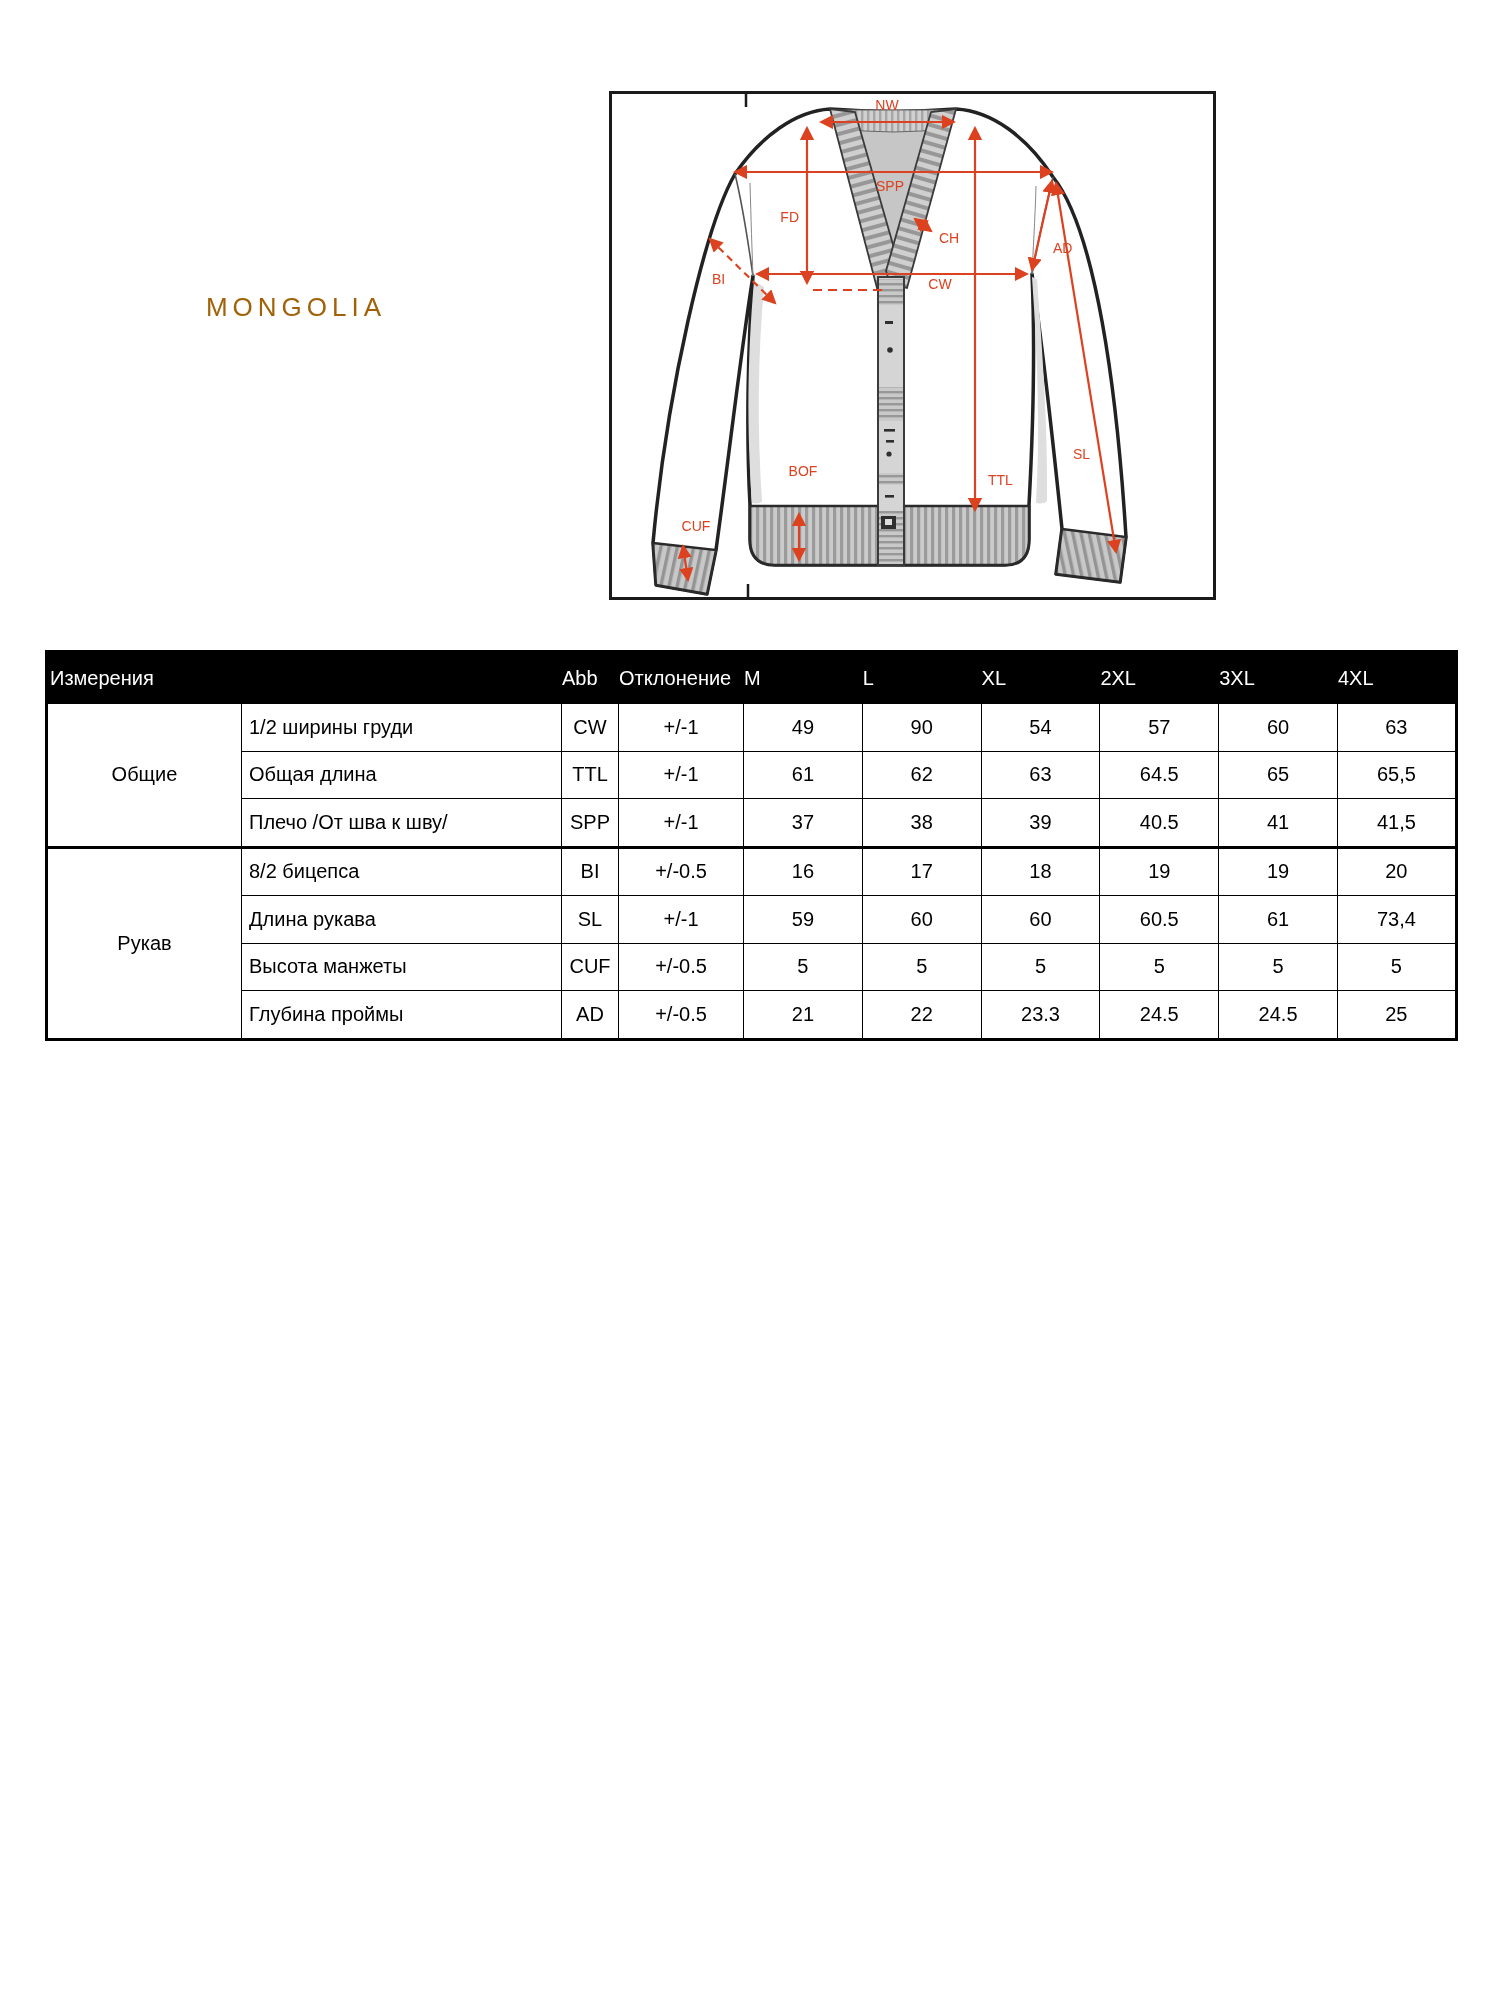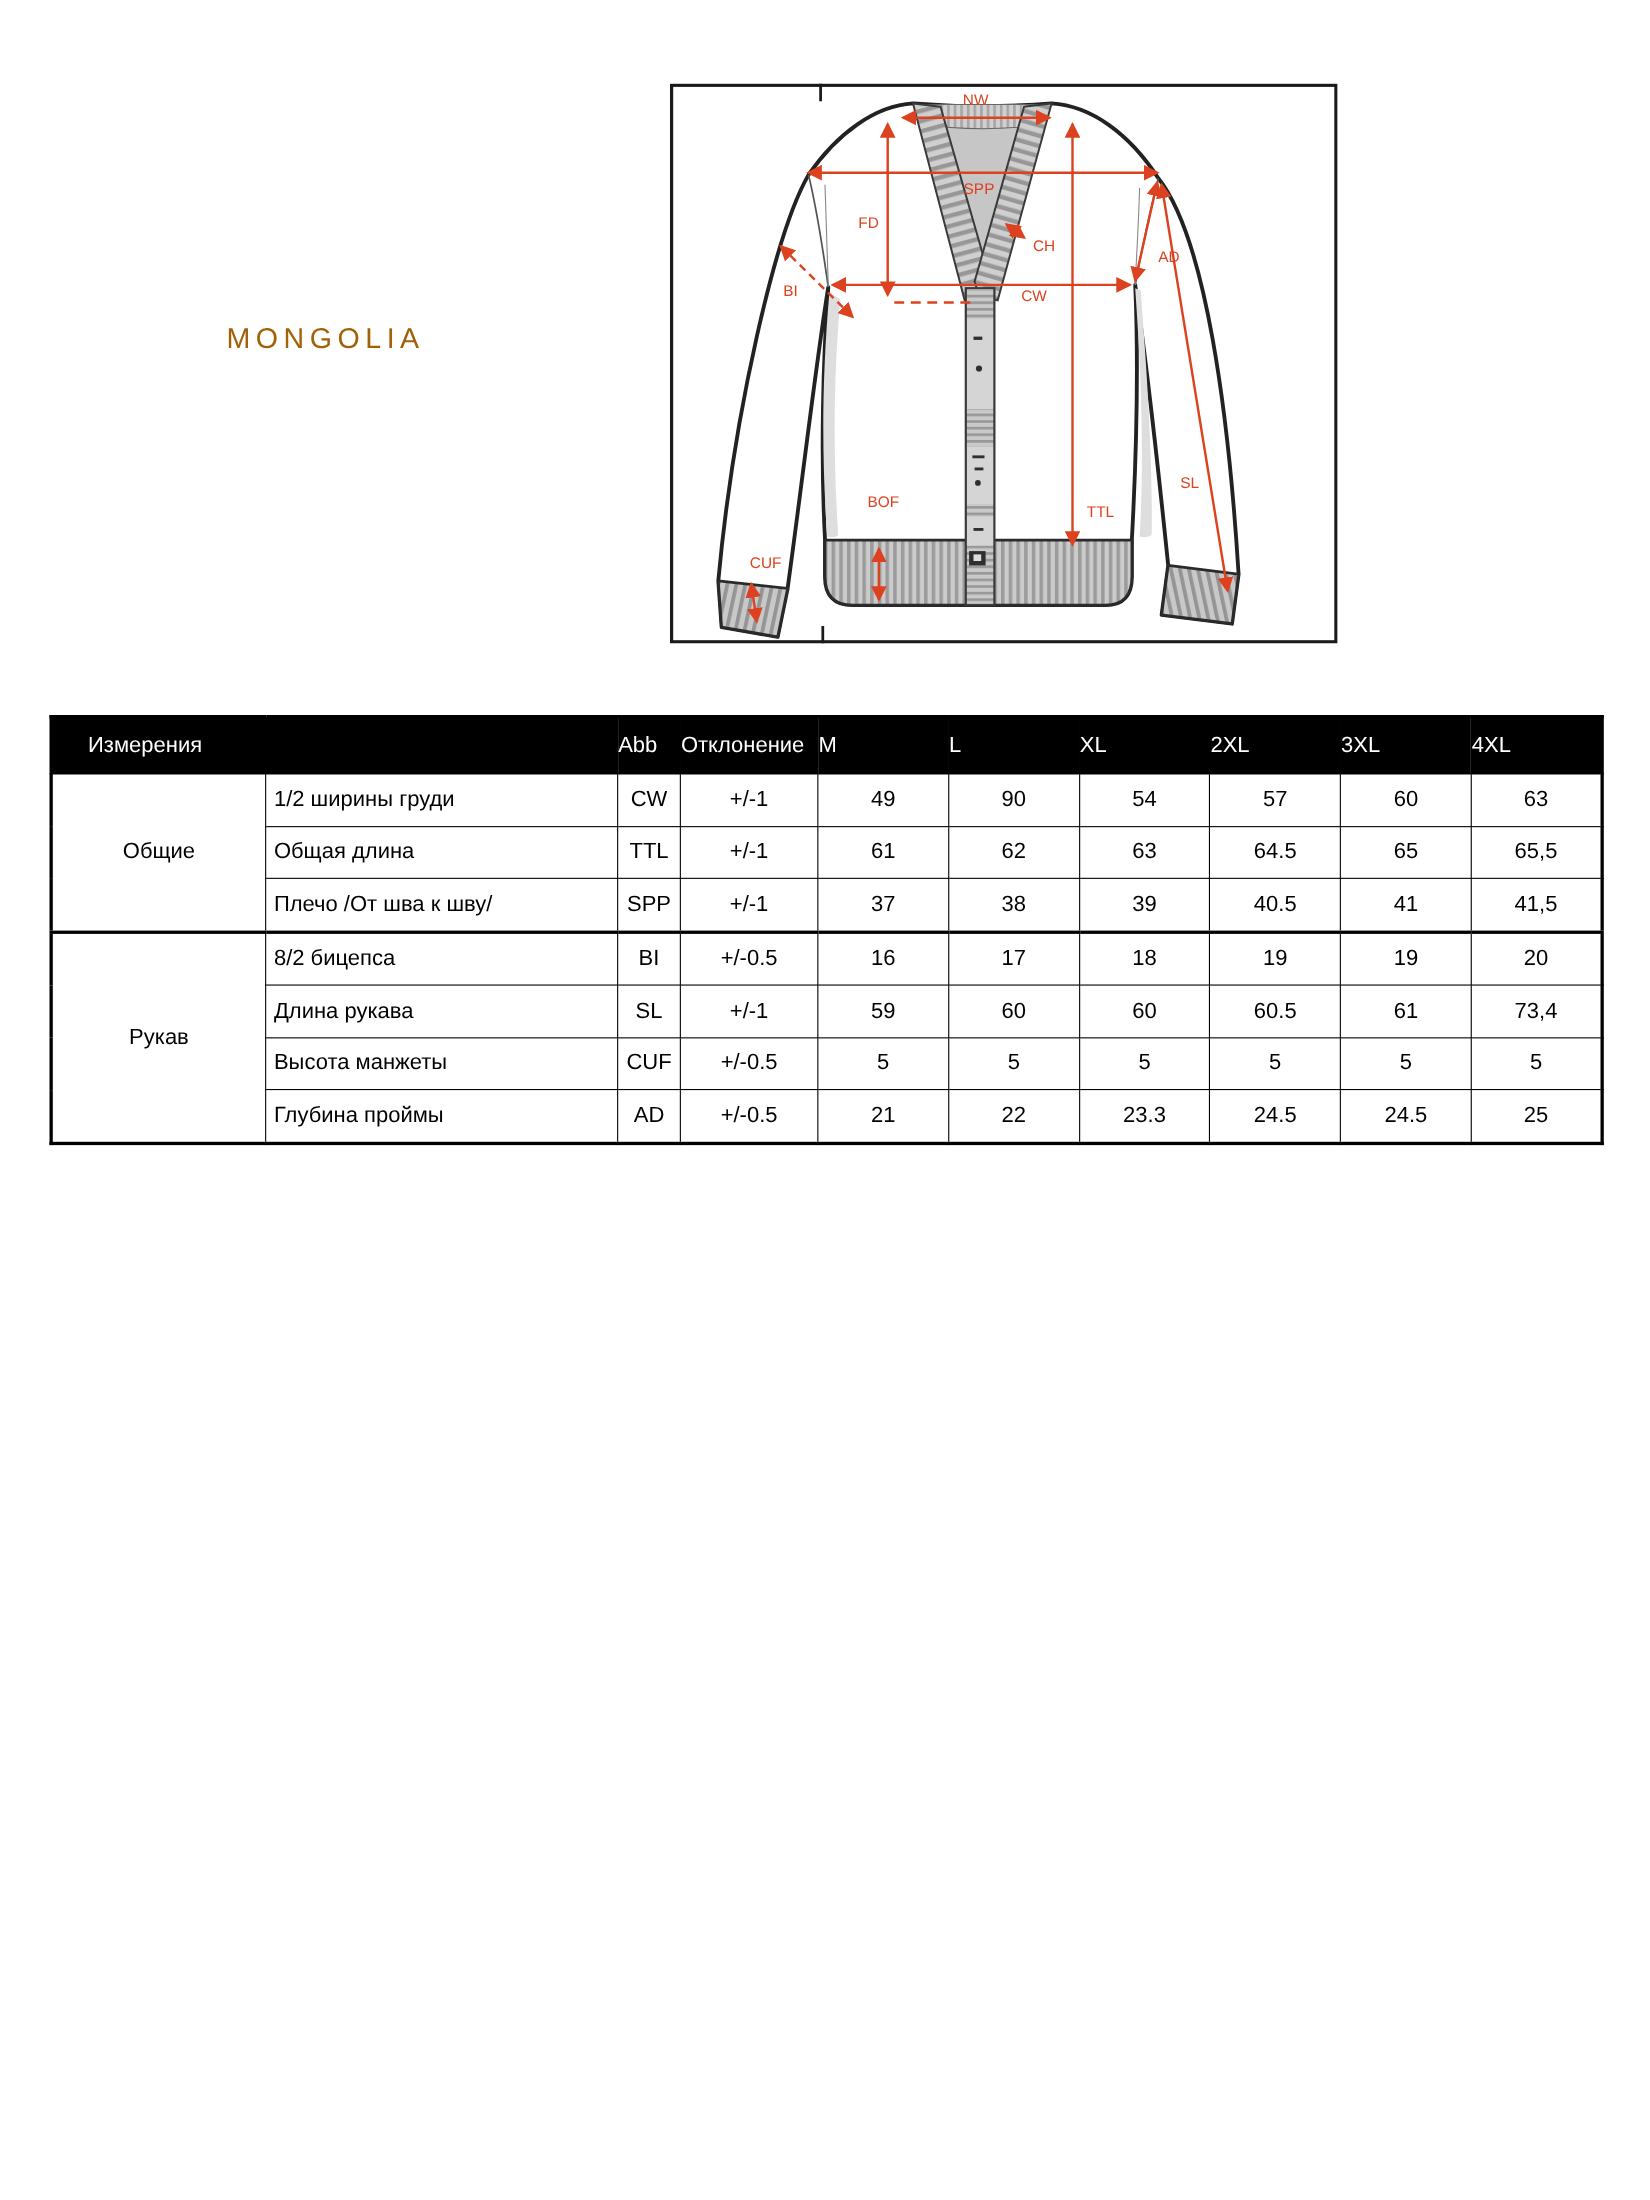--- a/index.html
+++ b/index.html
@@ -4,30 +4,30 @@
 <style>
   html,body{margin:0;padding:0;background:#ffffff;}
   body{width:1500px;height:2000px;position:relative;font-family:"Liberation Sans",sans-serif;}
 
   
   .logo{position:absolute;left:112px;top:280px;width:368px;text-align:center;color:#8c8c8e;}
   .logo .brand{font-size:86px;line-height:86px;letter-spacing:7px;font-weight:400;}
   .logo .sub{font-size:26px;letter-spacing:5px;margin-top:12px;color:#a16207;}
 
   
-  .diagram{position:absolute;left:609px;top:76px;width:607px;height:509px;}
+  .diagram{position:absolute;left:609px;top:91px;width:607px;height:509px;}
   .diagram svg{display:block;}
 
   
   .size-table{position:absolute;left:45px;top:650px;width:1410px;border-collapse:collapse;
               table-layout:fixed;font-size:20px;color:#000;}
   .size-table th,.size-table td{border:1.5px solid #000;padding:0;vertical-align:middle;}
   .size-table{border:3px solid #000;}
   .size-table thead th{background:#000;color:#fff;font-weight:400;height:50px;text-align:left;border-color:#000;}
-  .size-table thead th.h-left{text-align:left;padding-left:32px;}
+  .size-table thead th.h-left{text-align:left;padding-left:2px;}
   .size-table tbody td{height:46.5px;text-align:center;background:#fff;}
   .size-table td.name{text-align:left;padding-left:7px;}
   .size-table td.group{text-align:center;}
   .size-table tr.group-start td{border-top:3px solid #000;}
 </style>
 </head>
 <body>
 
 <div class="logo">
   <div class="sub">MONGOLIA</div>

